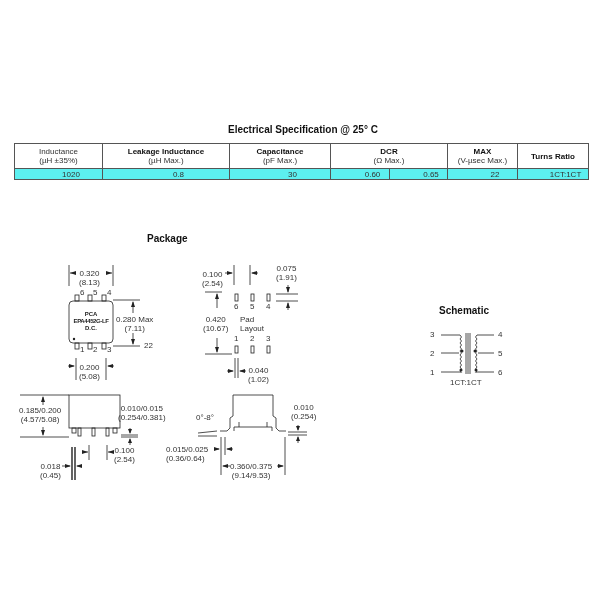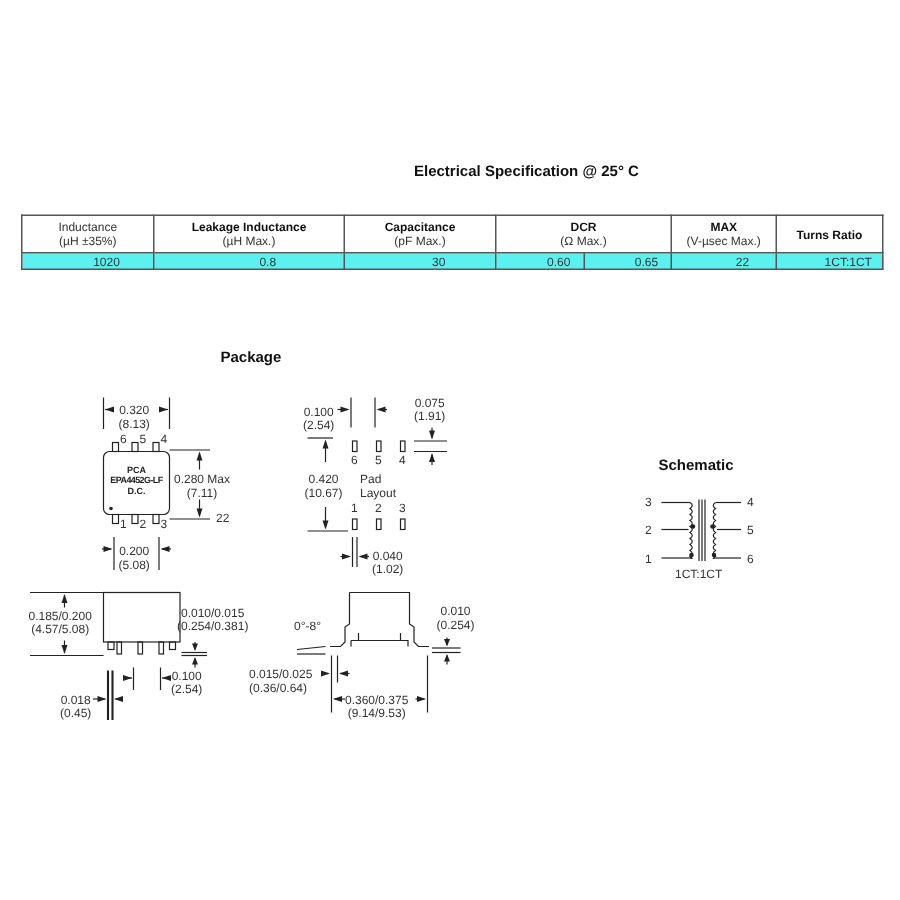--- a/index.html
+++ b/index.html
@@ -13,21 +13,21 @@
     table.spec tr.hdr td { height: 24px; }
     table.spec tr.val td { height: 10px; background: #5cf0f0; padding-left: 25px; }
     table.spec tr.cond td { height: 15px; }
     .hb { font-weight: bold; color: #111; display: block; }
     .hs { display: block; }
     .lbl { font-size: 8px; color: #333; white-space: nowrap; line-height: 9px; }
   </style>
 </head>
 <body>
 
-<div class="abs title" style="left:228px; top:109px;margin-left:48px;">Electrical Specification @ 25° C</div>
+<div class="abs title" style="left:228px; top:124px;">Electrical Specification @ 25° C</div>
 
 <table class="spec">
   <colgroup>
     <col style="width:88px">
       <col style="width:127px">
       <col style="width:101px">
     <col style="width:59px">
       <col style="width:58px">
       <col style="width:70px">
       <col style="width:71px">

